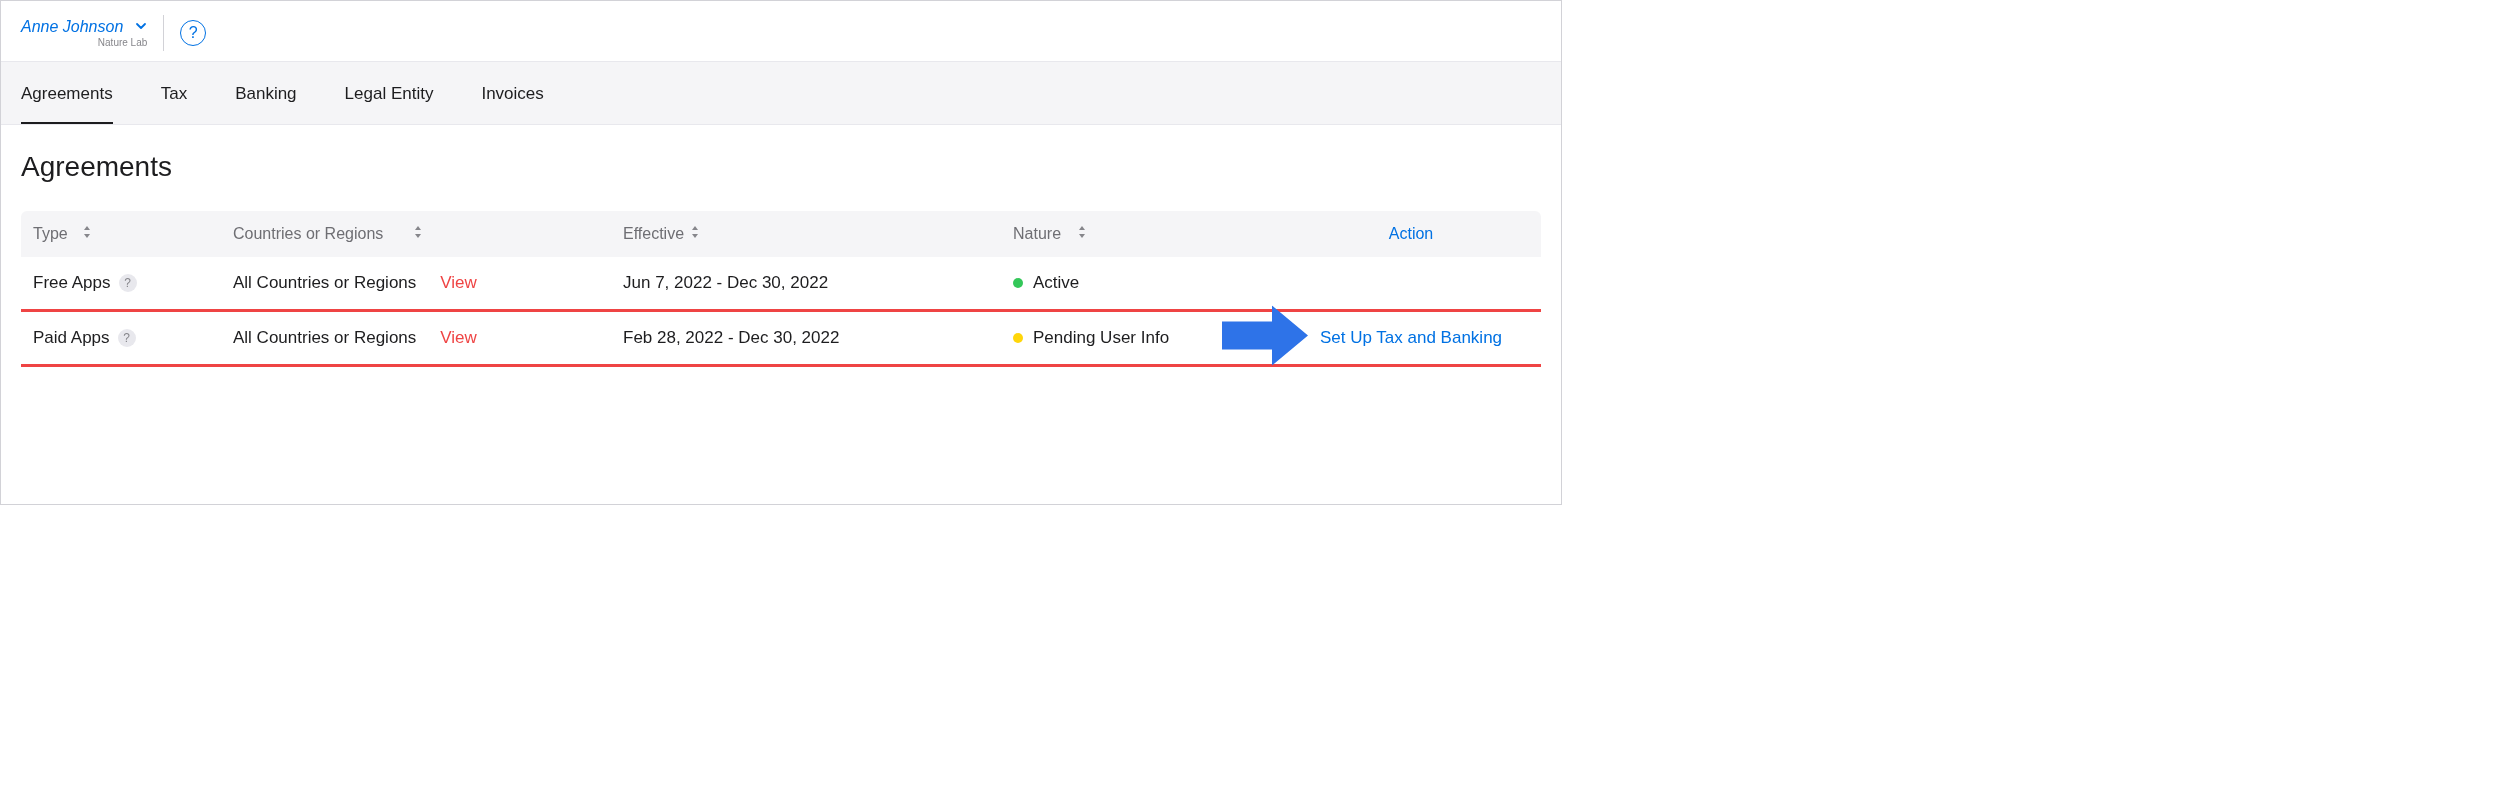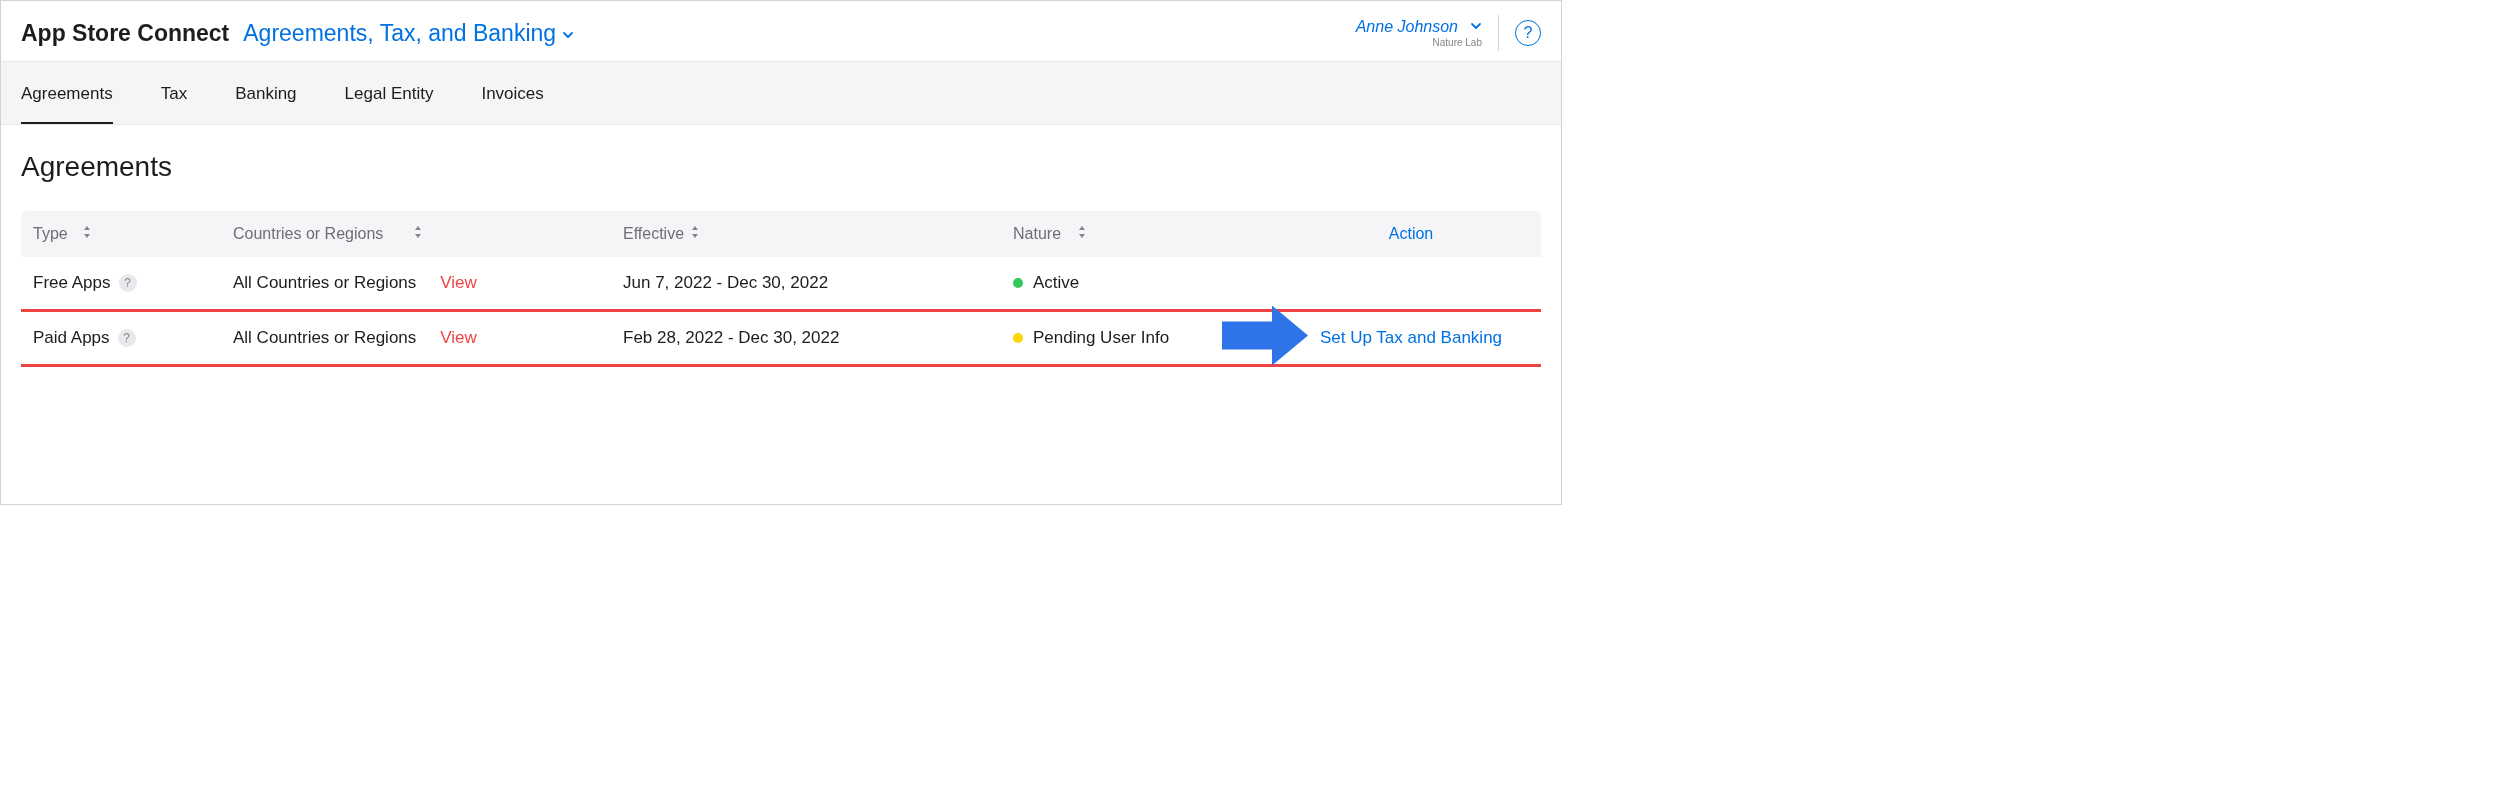--- a/index.html
+++ b/index.html
@@ -190,31 +190,20 @@
     .sort-caret svg {
       width: 10px;
       height: 14px;
     }
   </style>
 </head>
 <body>
 
 <div class="app-container">
   <div class="header">
-    <div class="header-left">
-      <span class="app-title">App Store Connect</span>
-      <span class="section-dropdown">
-        <span>Agreements, Tax, and Banking</span>
-        <span class="chevron-down">
-          <svg viewBox="0 0 12 12" fill="none">
-              <path d="M2 4l4 4 4-4" stroke="#0071e3" stroke-width="1.8" stroke-linecap="round" stroke-linejoin="round"></path>
-            </svg>
-        </span>
-      </span>
-    </div>
     <div class="header-right">
       <div class="user-block">
         <div class="user-name">
           <span>Anne Johnson</span>
           <span class="chevron-down">
             <svg viewBox="0 0 12 12" fill="none">
                 <path d="M2 4l4 4 4-4" stroke="#0071e3" stroke-width="1.8" stroke-linecap="round" stroke-linejoin="round"></path>
               </svg>
           </span>
         </div>

